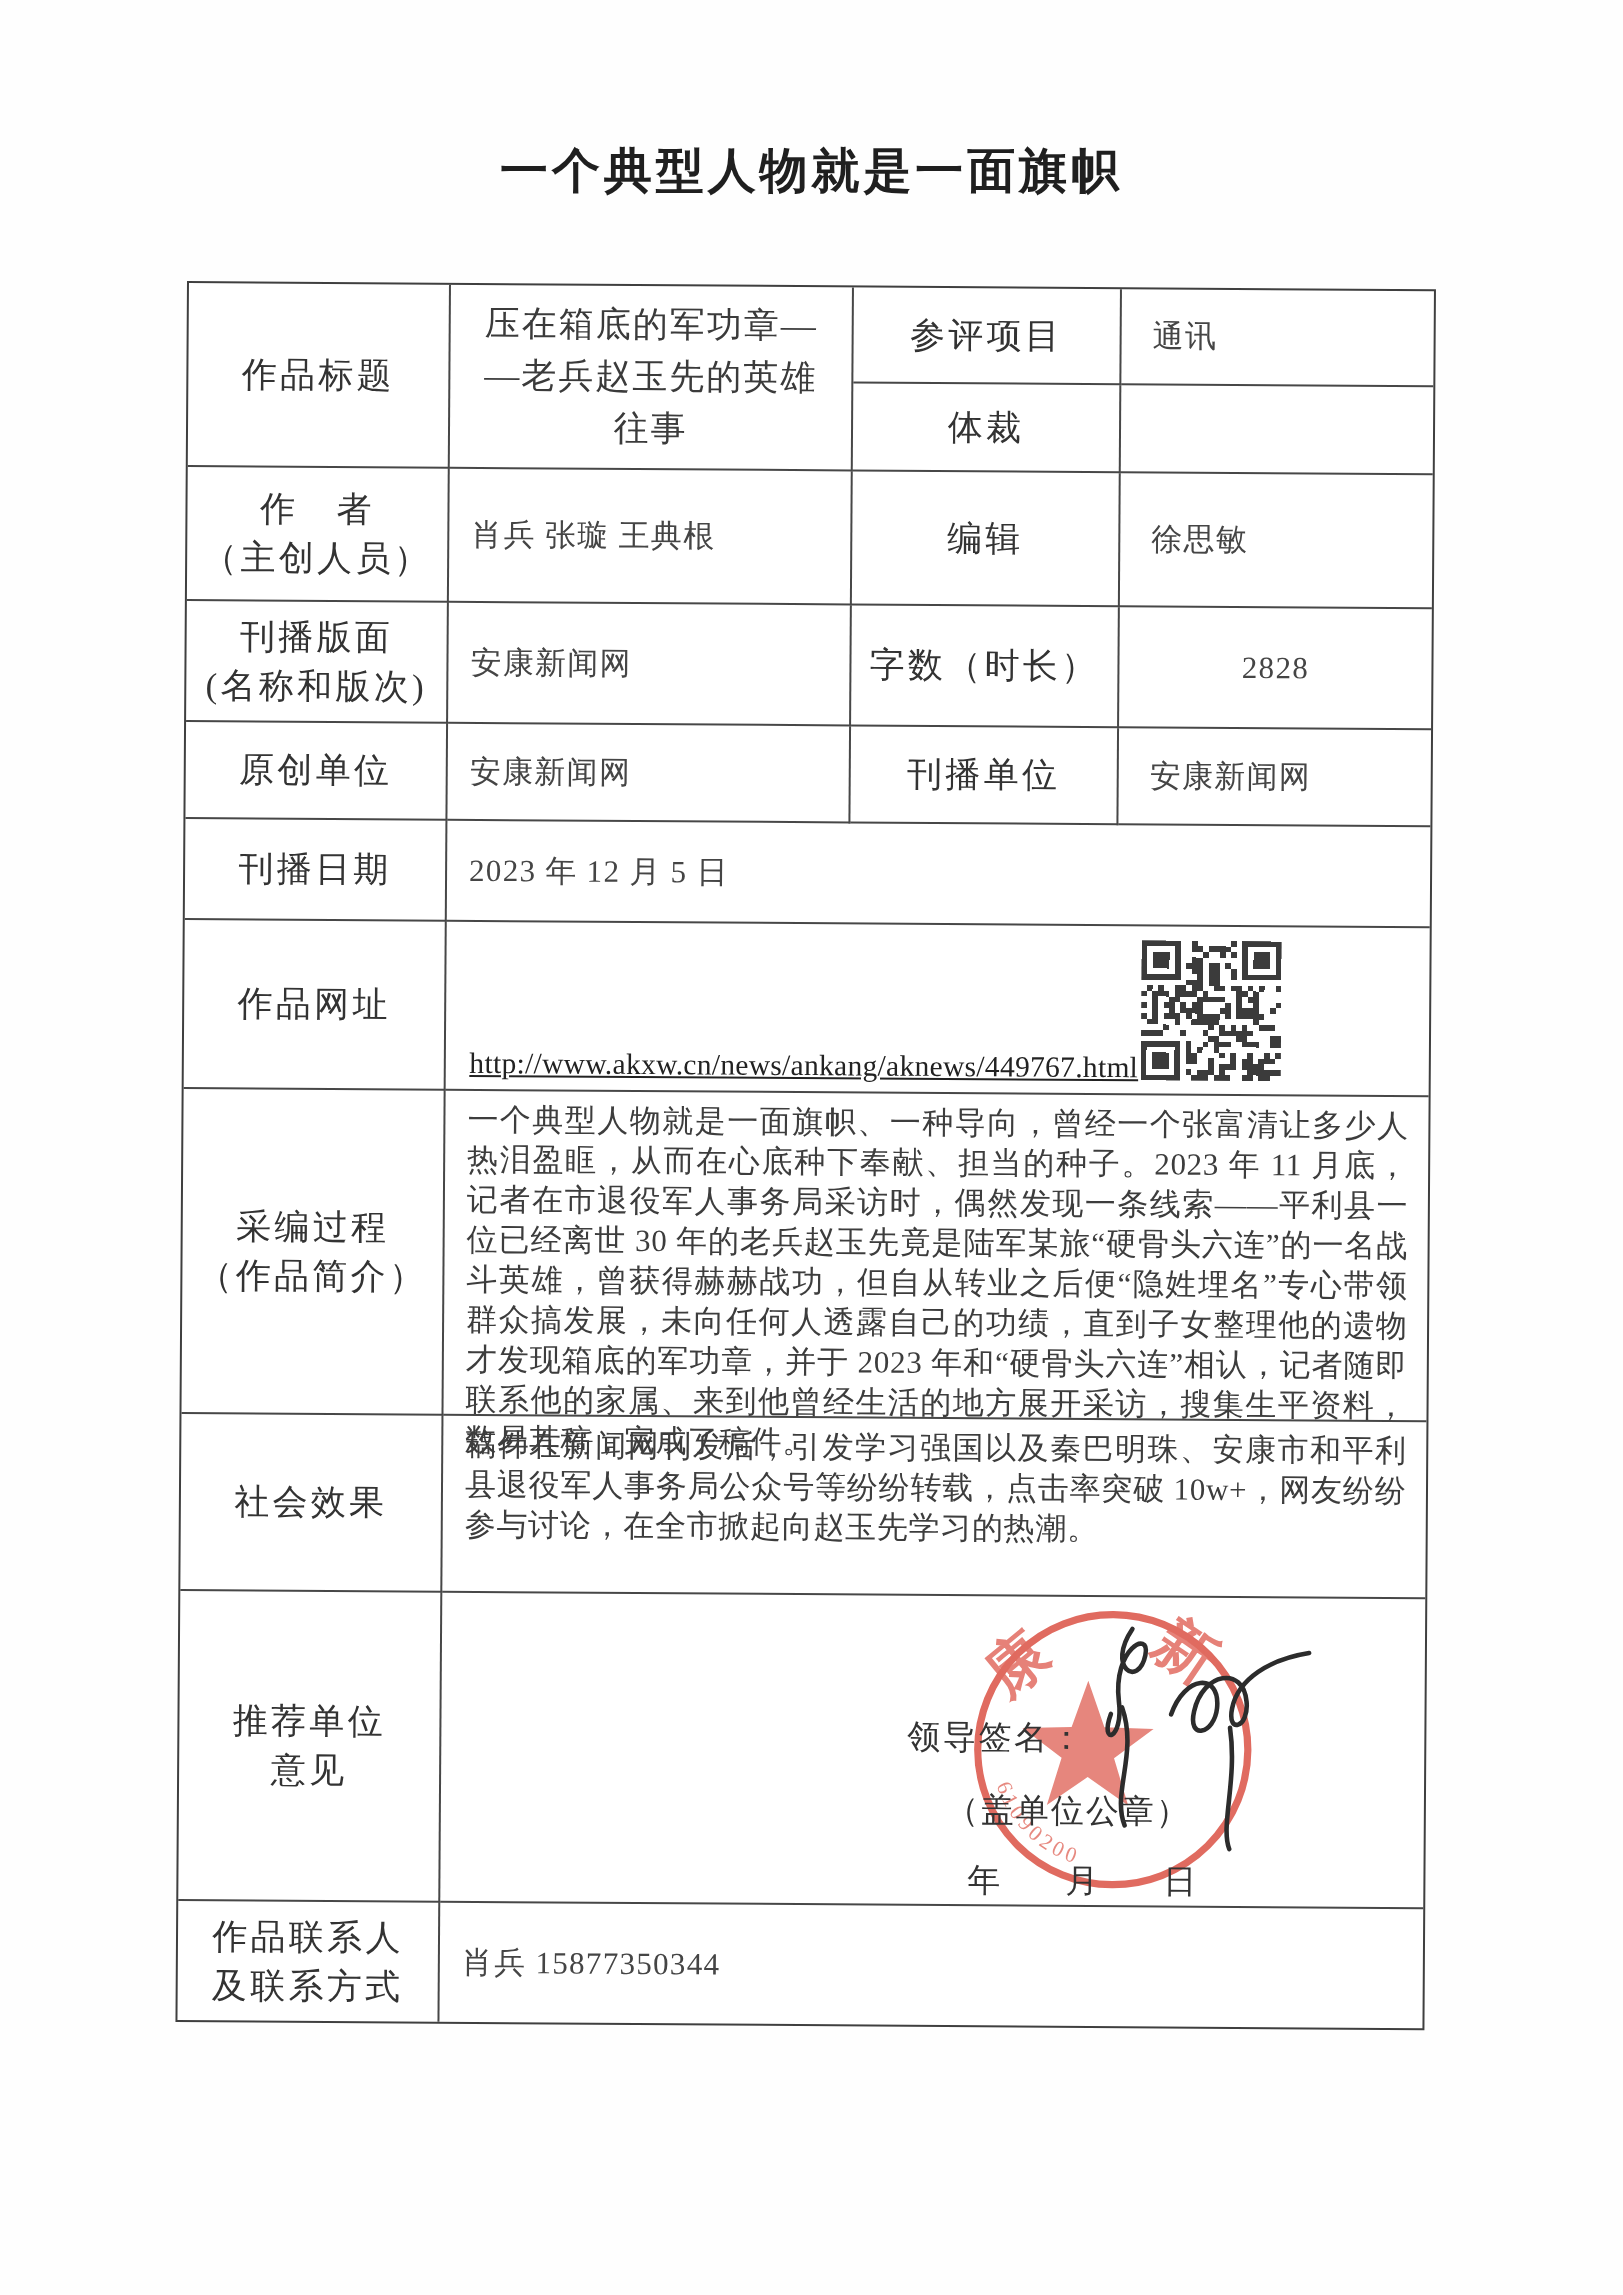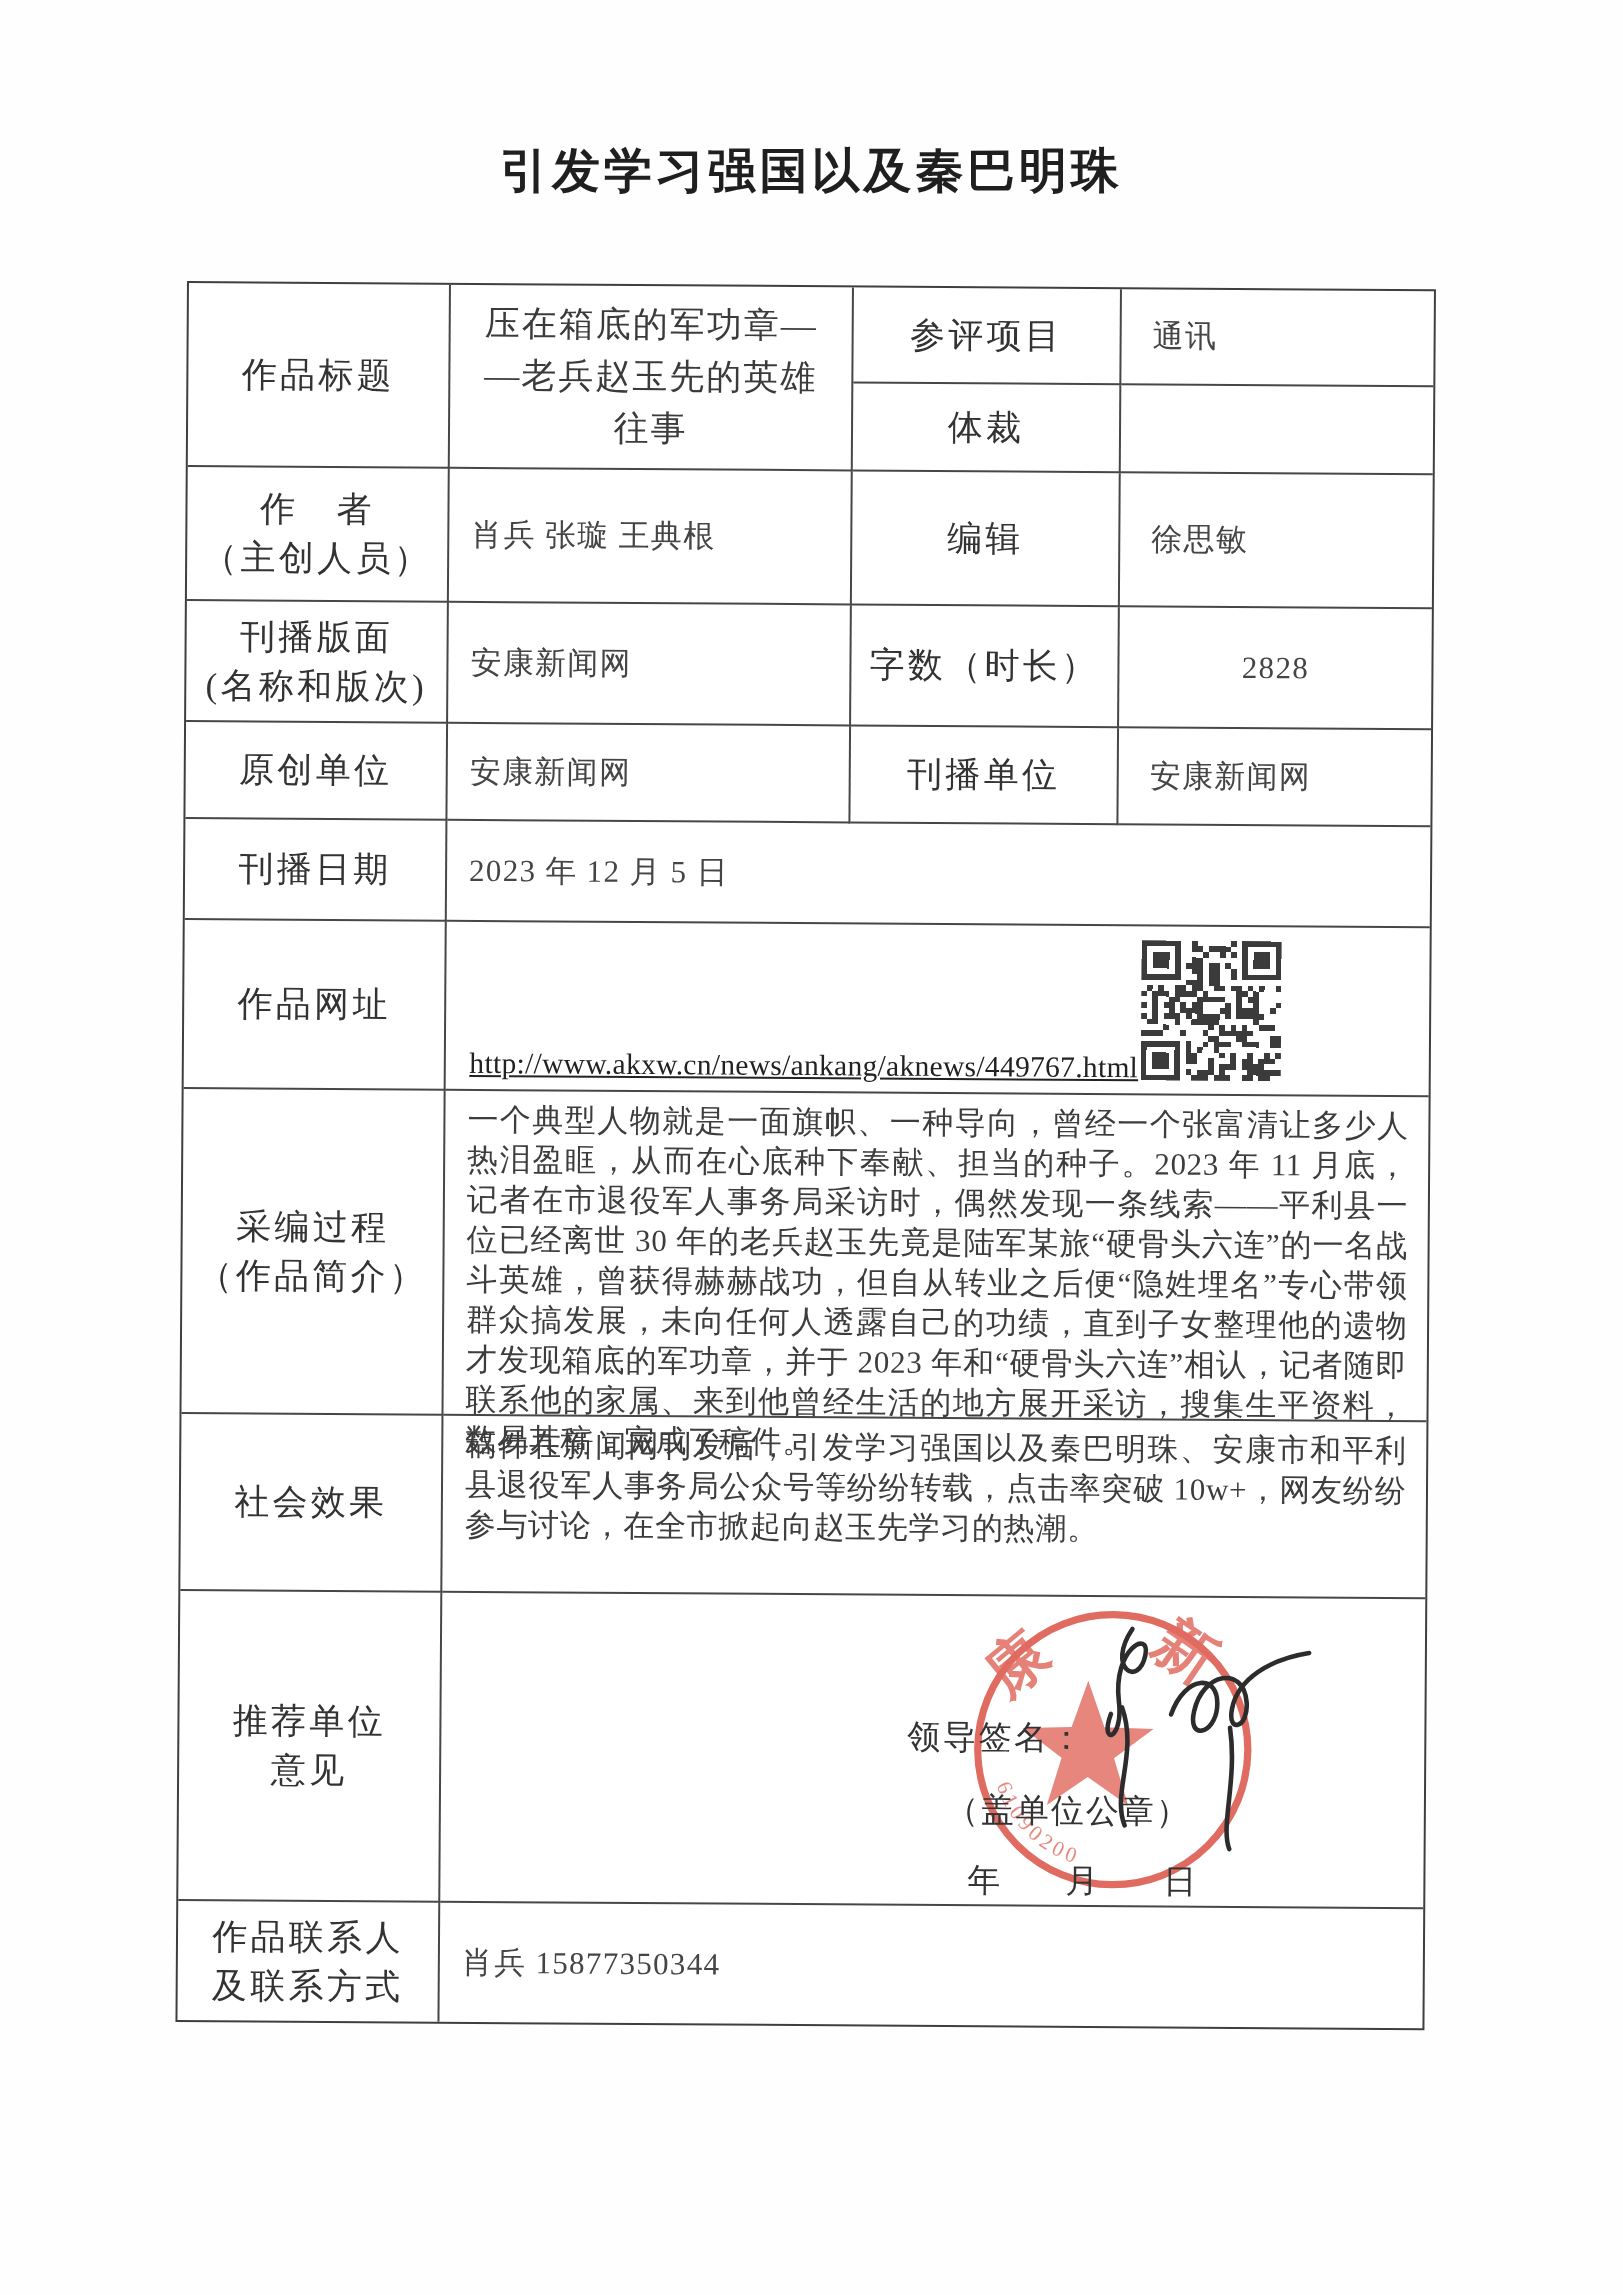--- a/index.html
+++ b/index.html
@@ -64,21 +64,21 @@
   .stamp .sc{font-size:92px;fill:#de5f53;opacity:.85;font-weight:bold;}
   .stamp .sn{font-size:33px;fill:#de5f53;opacity:.8;letter-spacing:6px;}
   .signature{position:absolute;left:592px;top:11.8px;width:367px;height:262px;}
   .signature path{fill:none;stroke:#2c2c2c;stroke-width:7;stroke-linecap:round;}
 </style>
 </head>
 <body>
 
 <div class="page">
 
-  <h1 class="page-title">引发学习强国以及秦巴明珠</h1>
+  <h1 class="page-title">一个典型人物就是一面旗帜</h1>
 
   <div class="form-table">
 
     <div class="c lab" style="grid-area:1/1/3/2">作品标题</div>
     <div class="c" style="grid-area:1/2/3/3">
       <div class="worktitle-lines">
         <div>压在箱底的军功章—</div>
         <div>—老兵赵玉先的英雄</div>
         <div>往事</div>
       </div>

